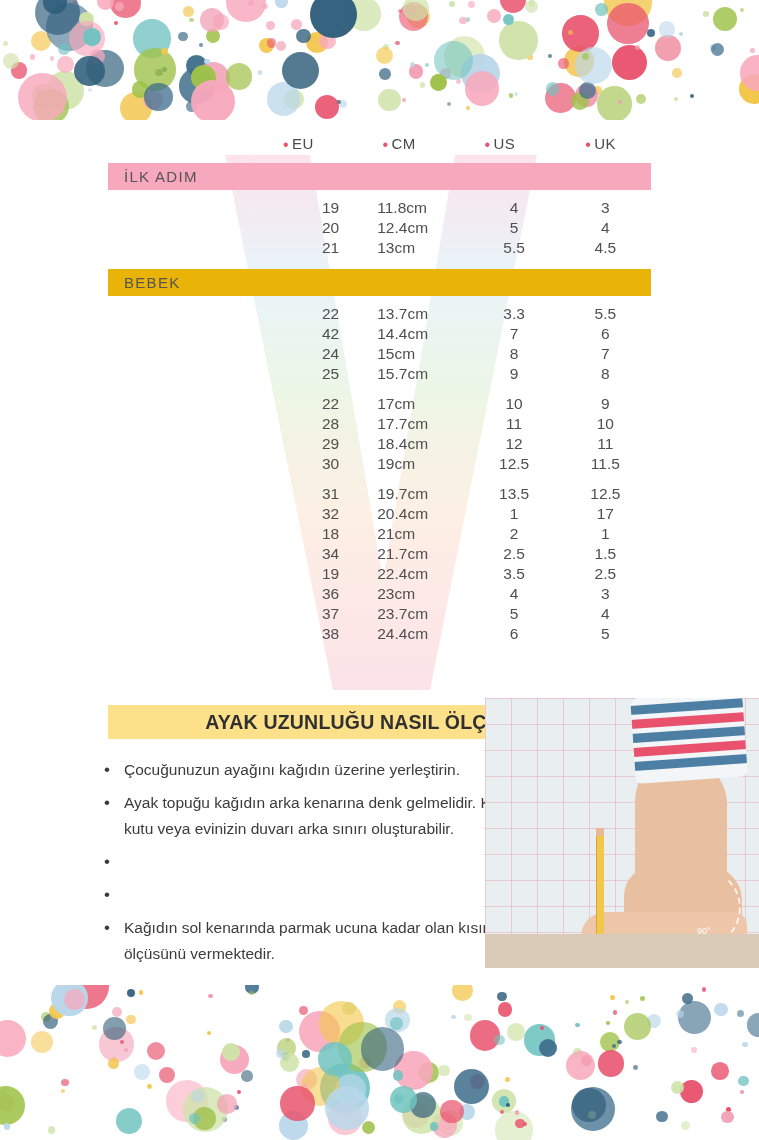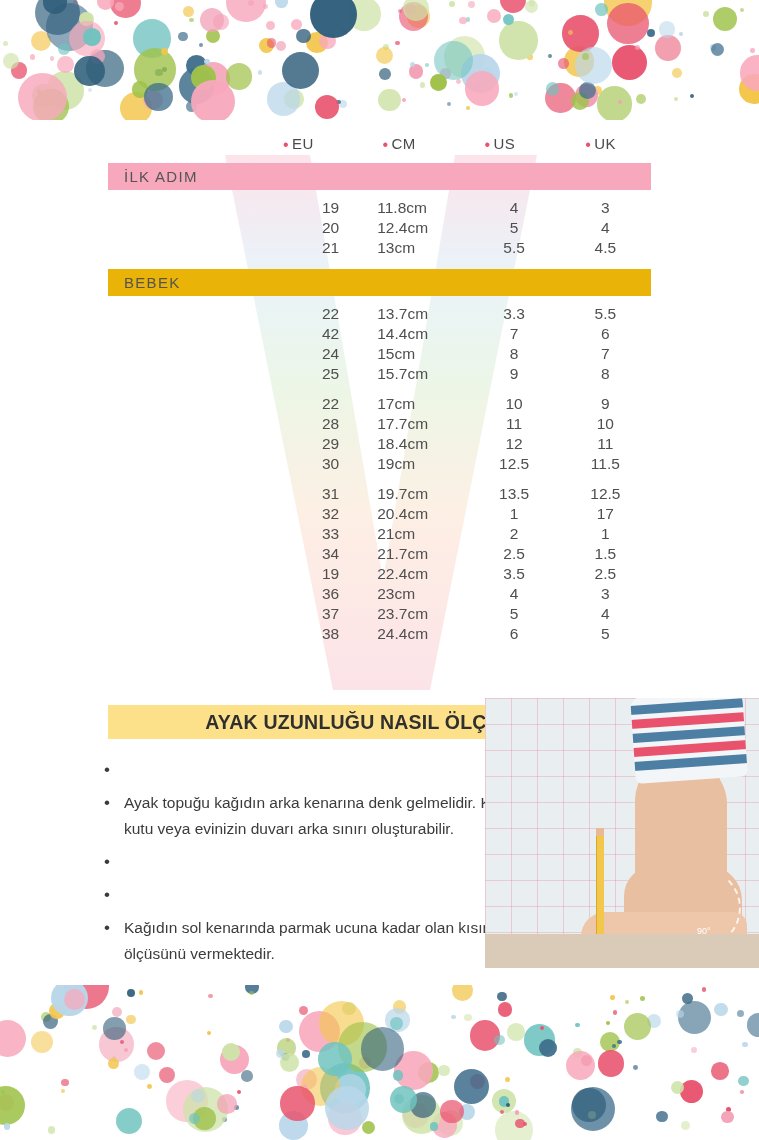--- a/index.html
+++ b/index.html
@@ -527,21 +527,21 @@
       </div>
       <div class="row">
         <div class="row-spacer"></div>
         <div class="c c-eu">32</div>
         <div class="c c-cm">20.4cm</div>
         <div class="c">1</div>
         <div class="c">17</div>
       </div>
       <div class="row">
         <div class="row-spacer"></div>
-        <div class="c c-eu">33</div>
+        <div class="c c-eu">18</div>
         <div class="c c-cm">21cm</div>
         <div class="c">2</div>
         <div class="c">1</div>
       </div>
       <div class="row">
         <div class="row-spacer"></div>
         <div class="c c-eu">34</div>
         <div class="c c-cm">21.7cm</div>
         <div class="c">2.5</div>
         <div class="c">1.5</div>
@@ -578,20 +578,21 @@
   </div>
 </div>
 
 <div class="banner">
   <span class="banner-text">AYAK UZUNLUĞU NASIL ÖLÇÜLÜR?</span>
 </div>
 
 <div class="instructions">
   <div class="ins-item">
     <div class="ins-bullet">•</div>
+    <div class="ins-text">Çocuğunuzun ayağını kağıdın üzerine yerleştirin.</div>
   </div>
   <div class="ins-item">
     <div class="ins-bullet">•</div>
     <div class="ins-text">Ayak topuğu kağıdın arka kenarına denk gelmelidir. Kalın bir kitap, kutu veya evinizin duvarı arka sınırı oluşturabilir.</div>
   </div>
   <div class="ins-item">
     <div class="ins-bullet">•</div>
   </div>
   <div class="ins-item">
     <div class="ins-bullet">•</div>

